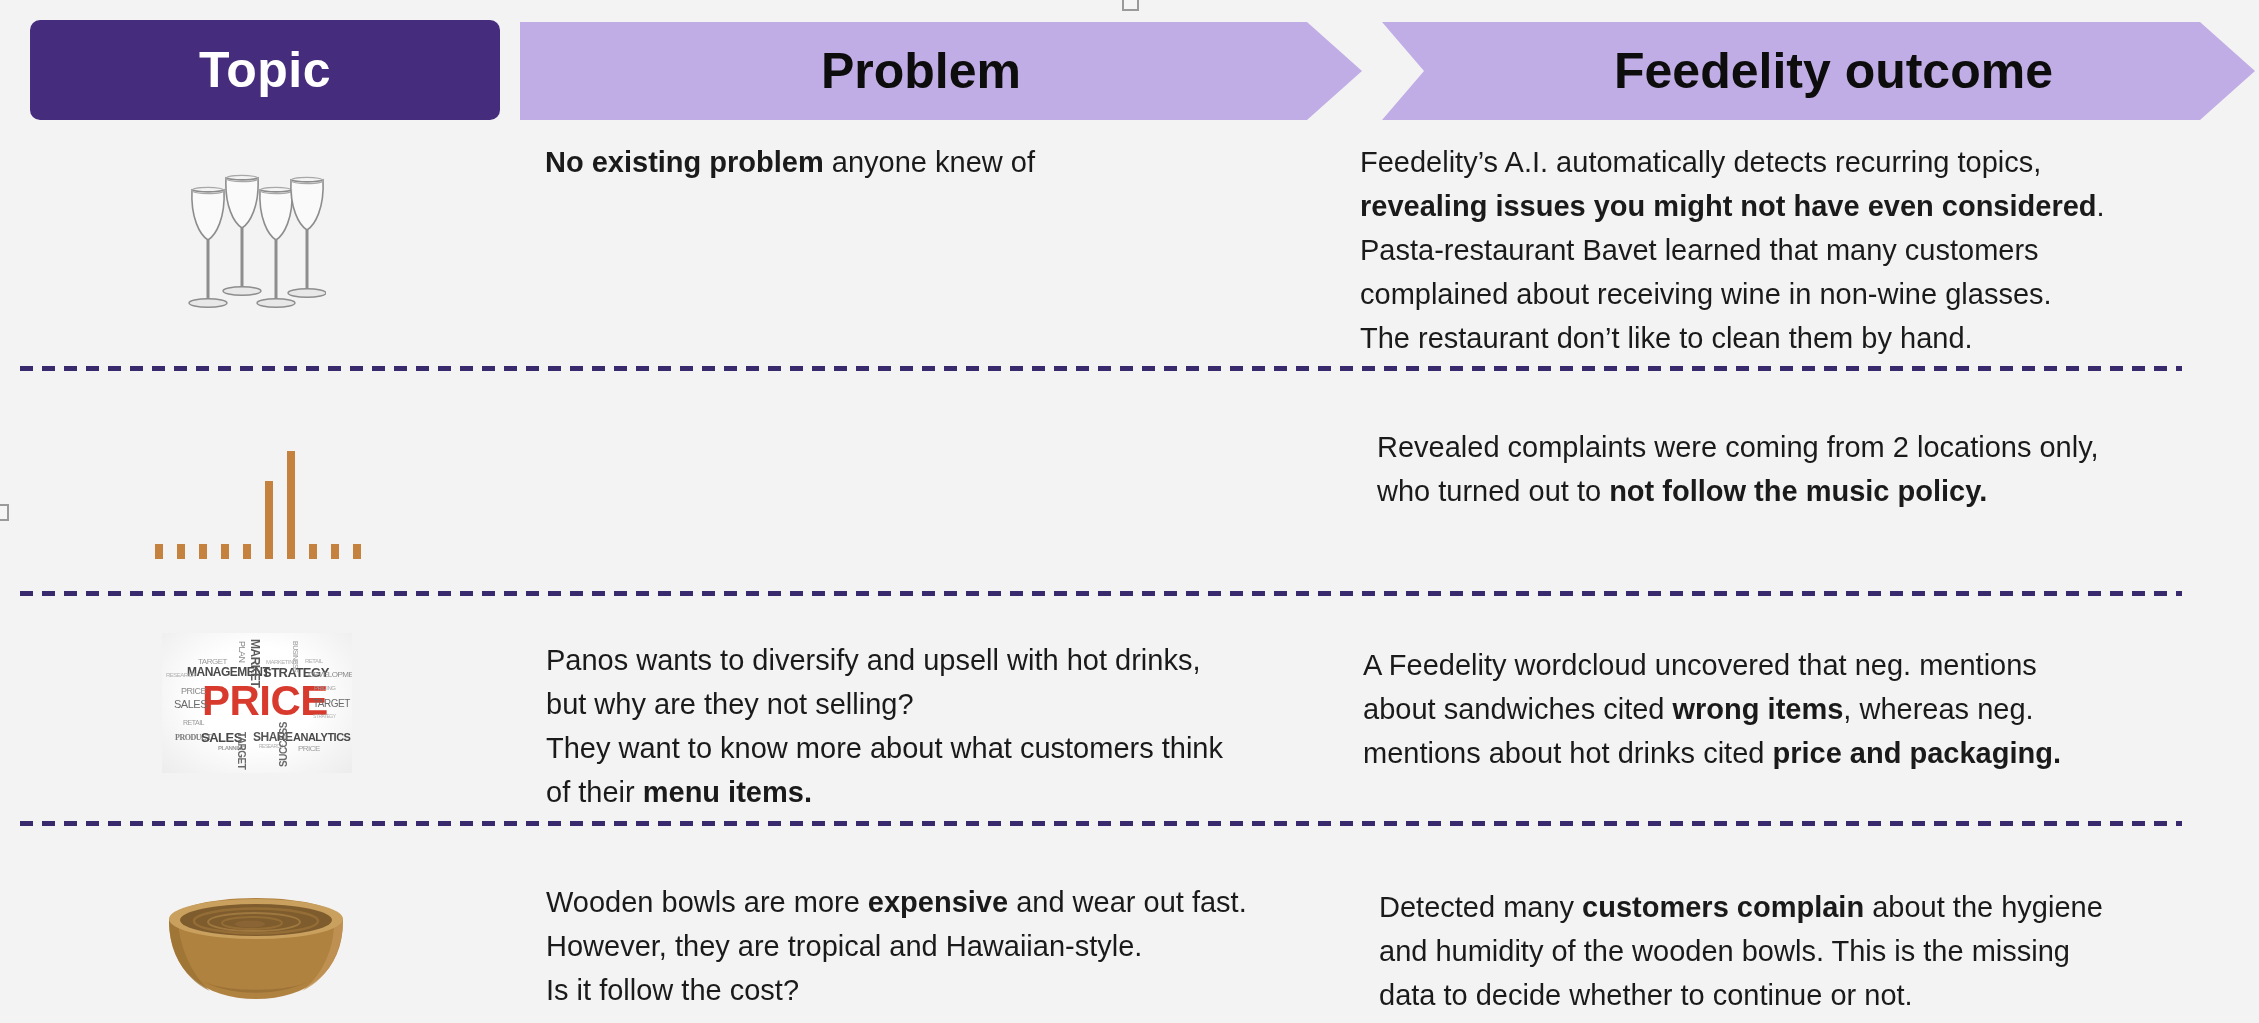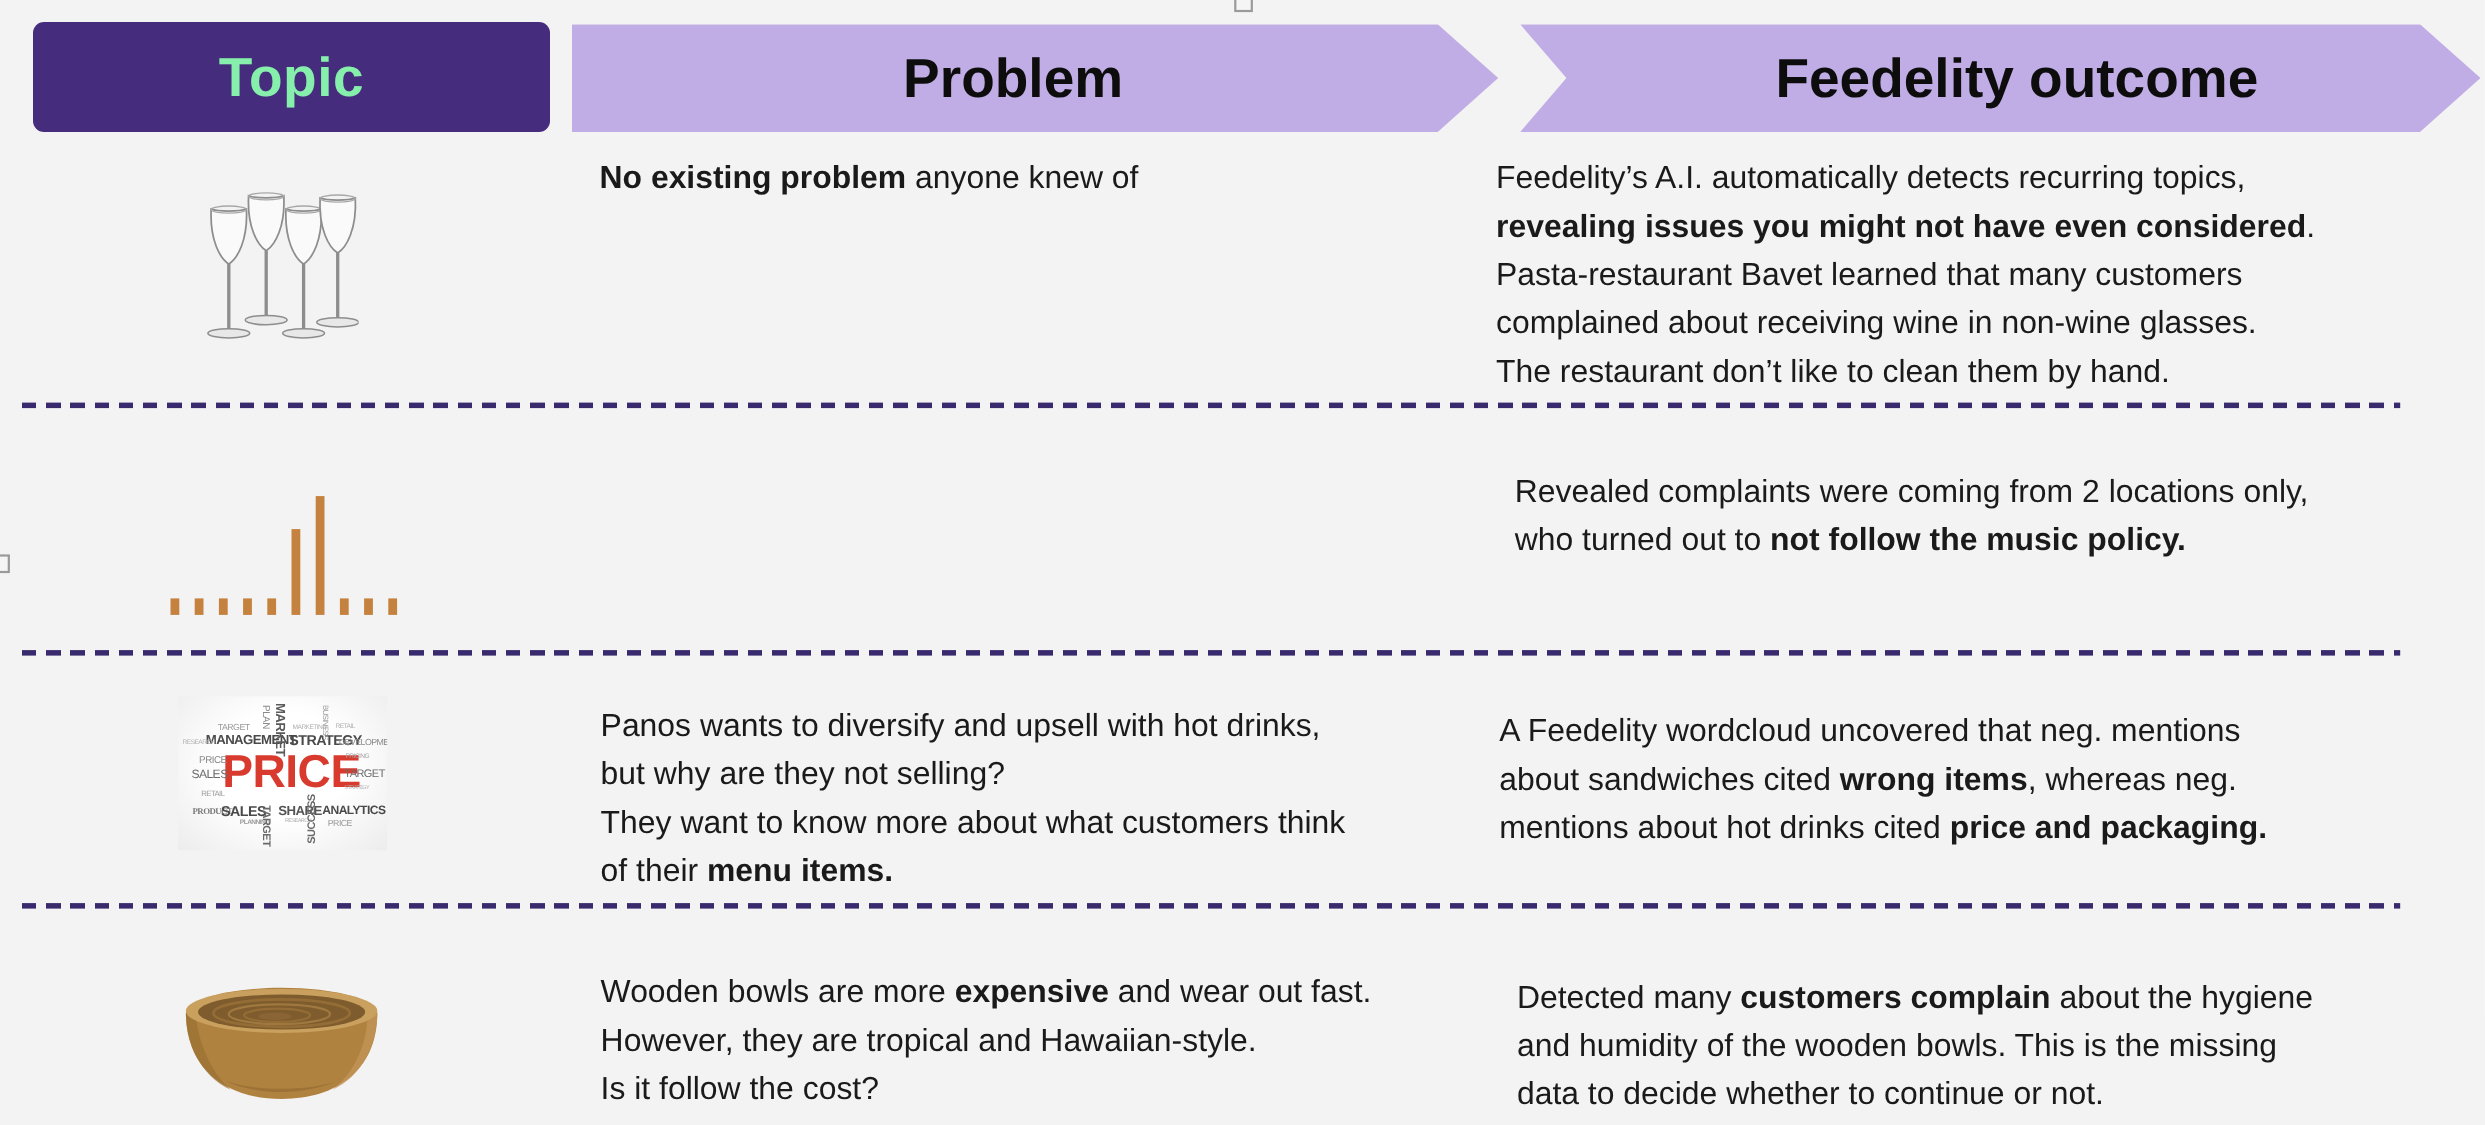--- a/index.html
+++ b/index.html
@@ -6,21 +6,21 @@
   .canvas{
     position:relative;width:2259px;height:1023px;overflow:hidden;
     background:#f4f3f4;color:#1a1a1a;
     font-family:"Liberation Sans",sans-serif;
   }
   
   .hdr-topic{
     position:absolute;left:30px;top:20px;width:470px;height:100px;
     background:#462c7d;border-radius:10px;
     display:flex;align-items:center;justify-content:center;
-    color:#86efac;font-weight:700;font-size:50px;letter-spacing:.5px;
+    color:#ffffff;font-weight:700;font-size:50px;letter-spacing:.5px;
   }
   .arrow{
     position:absolute;top:22px;height:98px;background:#c1ade5;
     display:flex;align-items:center;justify-content:center;
     font-weight:700;font-size:50px;color:#0d0d0d;
   }
   .arrow-problem{
     left:520px;width:842px;
     clip-path:polygon(0 0,787px 0,100% 50%,787px 100%,0 100%);
     padding-right:40px;box-sizing:border-box;

